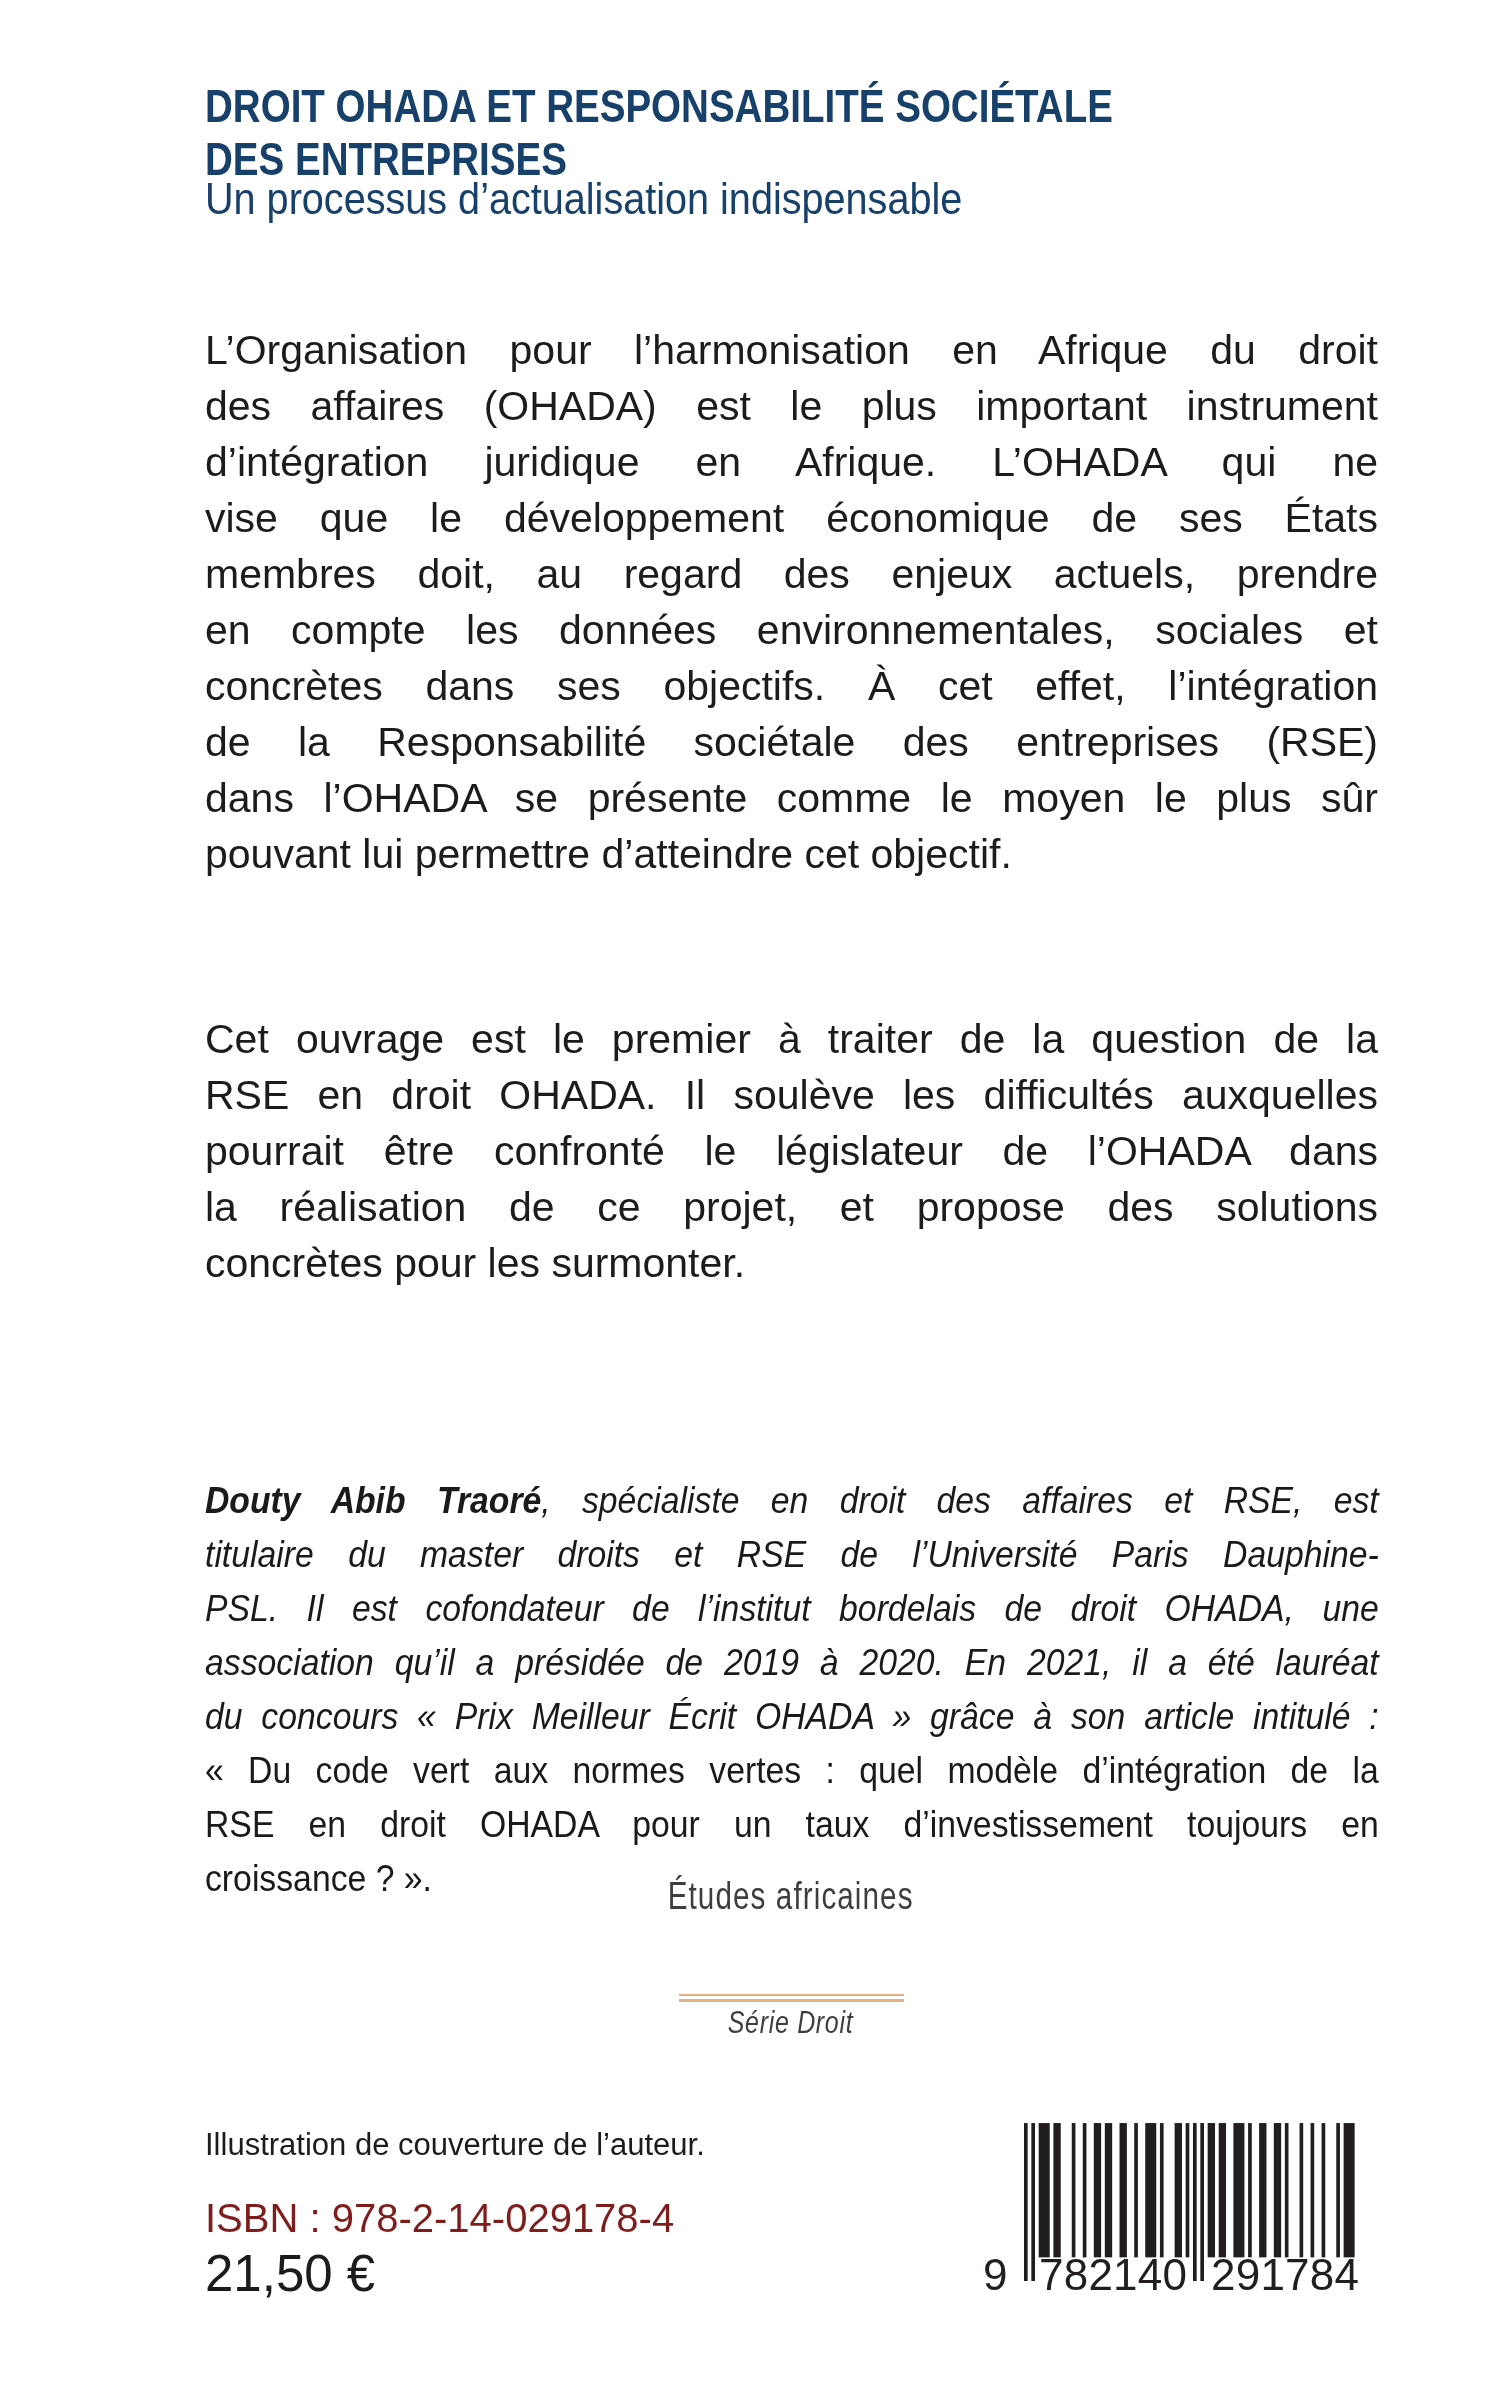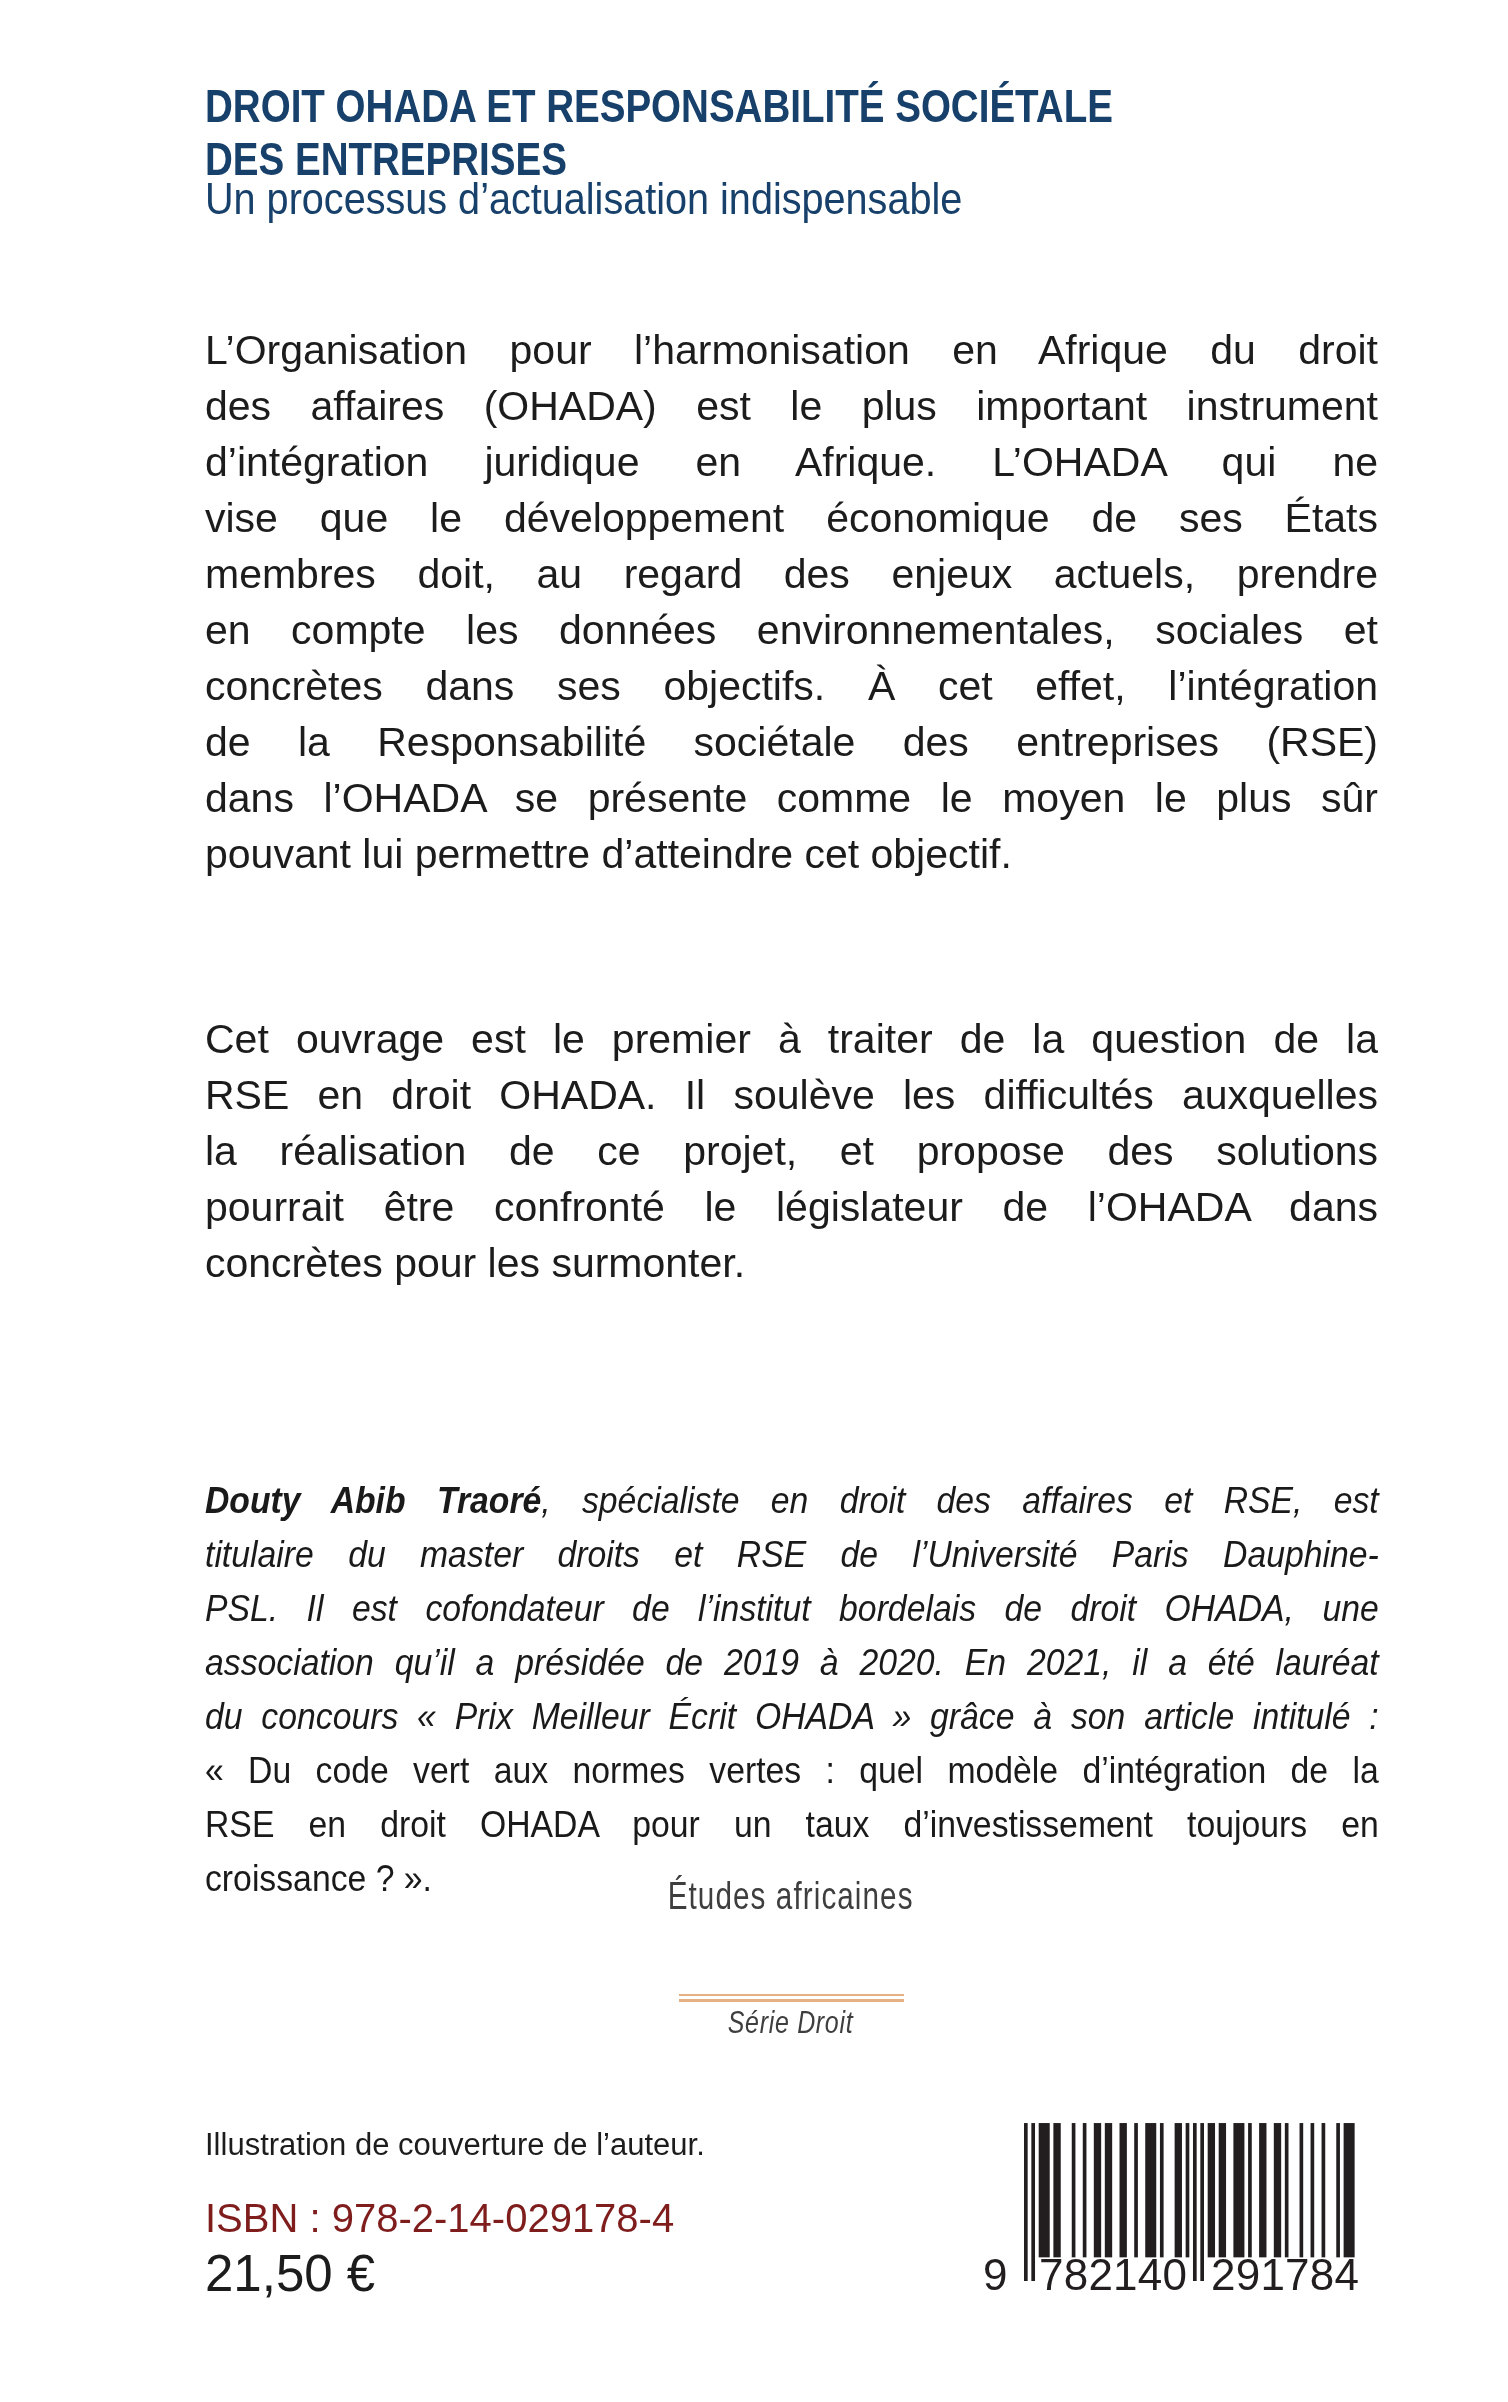--- a/index.html
+++ b/index.html
@@ -67,22 +67,22 @@
     <div class="jline">en compte les données environnementales, sociales et</div>
     <div class="jline">concrètes dans ses objectifs. À cet effet, l’intégration</div>
     <div class="jline">de la Responsabilité sociétale des entreprises (RSE)</div>
     <div class="jline">dans l’OHADA se présente comme le moyen le plus sûr</div>
     <div class="jline jlast">pouvant lui permettre d’atteindre cet objectif.</div>
   </div>
 
   <div class="para" style="top:1011px;">
     <div class="jline">Cet ouvrage est le premier à traiter de la question de la</div>
     <div class="jline">RSE en droit OHADA. Il soulève les difficultés auxquelles</div>
+    <div class="jline">pourrait être confronté le législateur de l’OHADA dans</div>
     <div class="jline">la réalisation de ce projet, et propose des solutions</div>
-    <div class="jline">pourrait être confronté le législateur de l’OHADA dans</div>
     <div class="jline jlast">concrètes pour les surmonter.</div>
   </div>
 
   <div class="bio" style="top:1474px;">
     <div class="jline"><span class="bio-name">Douty Abib Traoré</span><span>, spécialiste en droit des affaires et RSE, est</span></div>
     <div class="jline">titulaire du master droits et RSE de l’Université Paris Dauphine-</div>
     <div class="jline">PSL. Il est cofondateur de l’institut bordelais de droit OHADA, une</div>
     <div class="jline">association qu’il a présidée de 2019 à 2020. En 2021, il a été lauréat</div>
     <div class="jline">du concours « Prix Meilleur Écrit OHADA » grâce à son article intitulé :</div>
     <div class="jline roman">« Du code vert aux normes vertes : quel modèle d’intégration de la</div>

